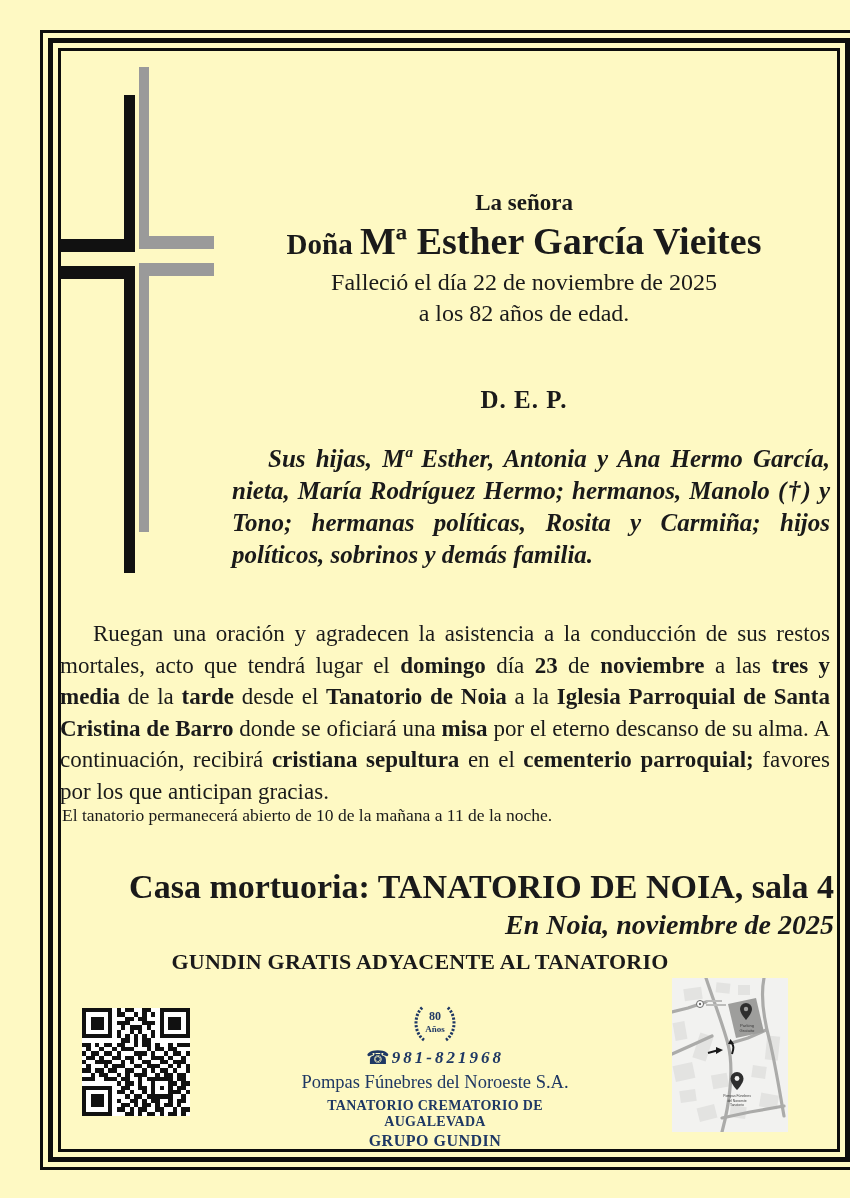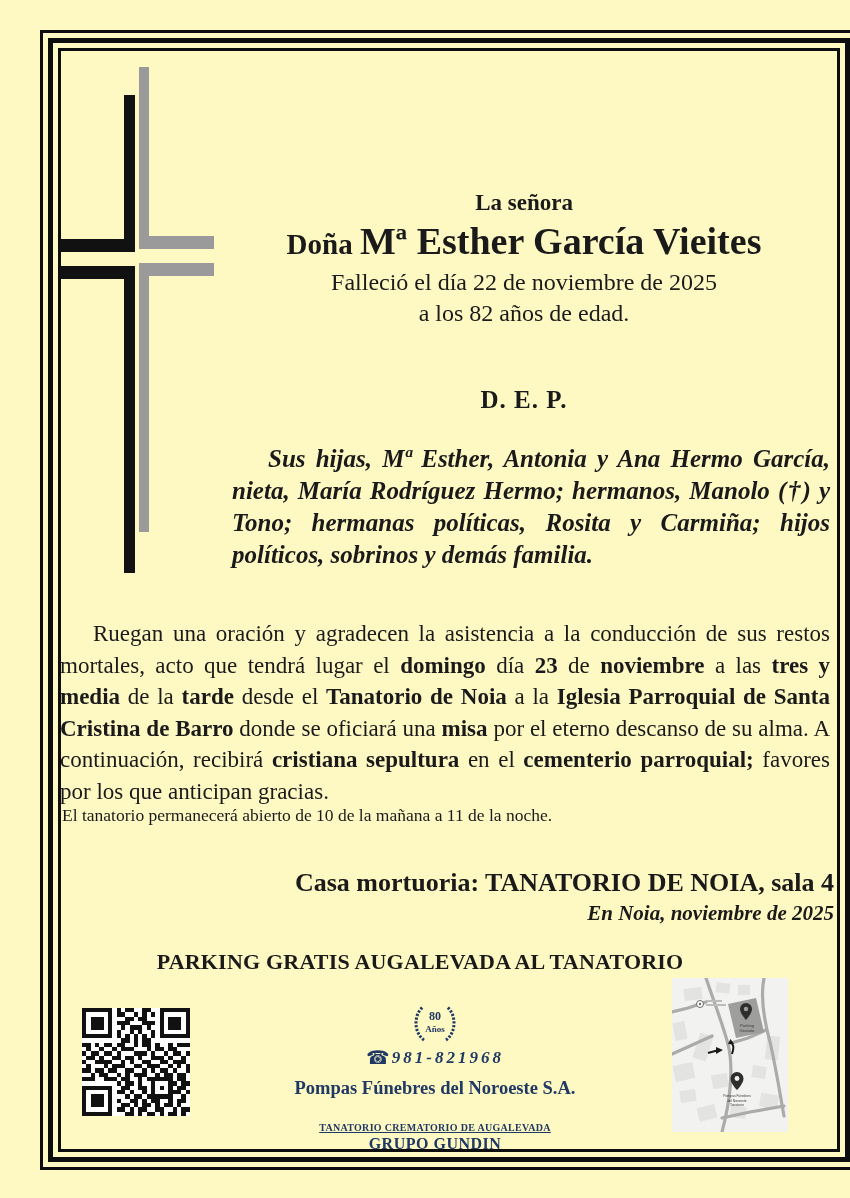--- a/index.html
+++ b/index.html
@@ -37,38 +37,38 @@
        font-size:23px; line-height:31.5px; text-align:justify; text-indent:33px; margin:0;}
   .seg-b{font-weight:bold;}
   .seg-link{color:var(--link-blue); text-decoration:underline; cursor:pointer;}
 
   .web-block{position:absolute; left:62px; right:58px; top:803px; font-size:17.5px; line-height:25px;}
   .web-line1{font-weight:bold;}
   .web-line1 .seg-plain{font-weight:normal;}
   .web-line2{font-weight:normal;}
 
   .mortuary-block{position:absolute; left:60px; right:52px; top:868px; text-align:right;}
-  .mortuary-line{font-size:26px; font-weight:bold;}
-  .place-date{font-size:21px; font-weight:bold; font-style:italic; margin-top:3px;}
+  .mortuary-line{font-size:34px; font-weight:bold;}
+  .place-date{font-size:28px; font-weight:bold; font-style:italic; margin-top:3px;}
 
   .parking-line{position:absolute; left:55px; width:730px; top:949px; text-align:center;
        font-size:22px; font-weight:bold; letter-spacing:0.2px;}
 
   .qr{position:absolute; left:82px; top:1008px; width:108px; height:108px;
       display:grid; grid-template-columns:repeat(25,1fr); grid-template-rows:repeat(25,1fr);
       background:#ffffff;}
   .qr span{display:block;}
   .qr .on{background:#111111;}
 
   .footer-block{position:absolute; left:278px; width:314px; top:1002px; text-align:center; color:var(--navy);}
   .logo-80{display:block; margin:0 auto 2px auto;}
   .phone-line{font-size:17px; font-weight:bold; letter-spacing:3px; white-space:nowrap;font-style:italic;}
   .phone-icon{font-family:"DejaVu Sans",sans-serif; font-size:19px; letter-spacing:0; vertical-align:-1px; margin-right:2px;}
-  .company-line{font-size:18.5px; font-weight:bold; margin-top:10px; white-space:nowrap;}
-  .tanatorio-line{font-size:10px; font-weight:bold; margin-top:23px; letter-spacing:0.3px;text-decoration:underline;}
+  .company-line{font-size:18.5px; font-weight:normal; margin-top:4px; white-space:nowrap;}
+  .tanatorio-line{font-size:14px; font-weight:bold; margin-top:5px; letter-spacing:0.3px;}
   .group-line{font-size:16px; font-weight:bold; margin-top:2px; letter-spacing:0.5px;}
 
   .map{position:absolute; left:672px; top:978px;}
 </style>
 </head>
 <body>
 
 <div class="page">
 
   <div class="frame-outer">
@@ -107,21 +107,21 @@
 
   <div class="web-block">
     <div class="web-line2">El tanatorio permanecerá abierto de 10 de la mañana a 11 de la noche.</div>
   </div>
 
   <div class="mortuary-block">
     <div class="mortuary-line">Casa mortuoria: TANATORIO DE NOIA, sala 4</div>
     <div class="place-date">En Noia, noviembre de 2025</div>
   </div>
 
-  <div class="parking-line">PARKING GRATIS AUGALEVADA AL TANATORIO</div>
+  <div class="parking-line">GUNDIN GRATIS ADYACENTE AL TANATORIO</div>
 
   <div class="qr">
       <span class="on"></span>
       <span class="on"></span>
       <span class="on"></span>
       <span class="on"></span>
       <span class="on"></span>
       <span class="on"></span>
       <span class="on"></span>
       <span></span>

